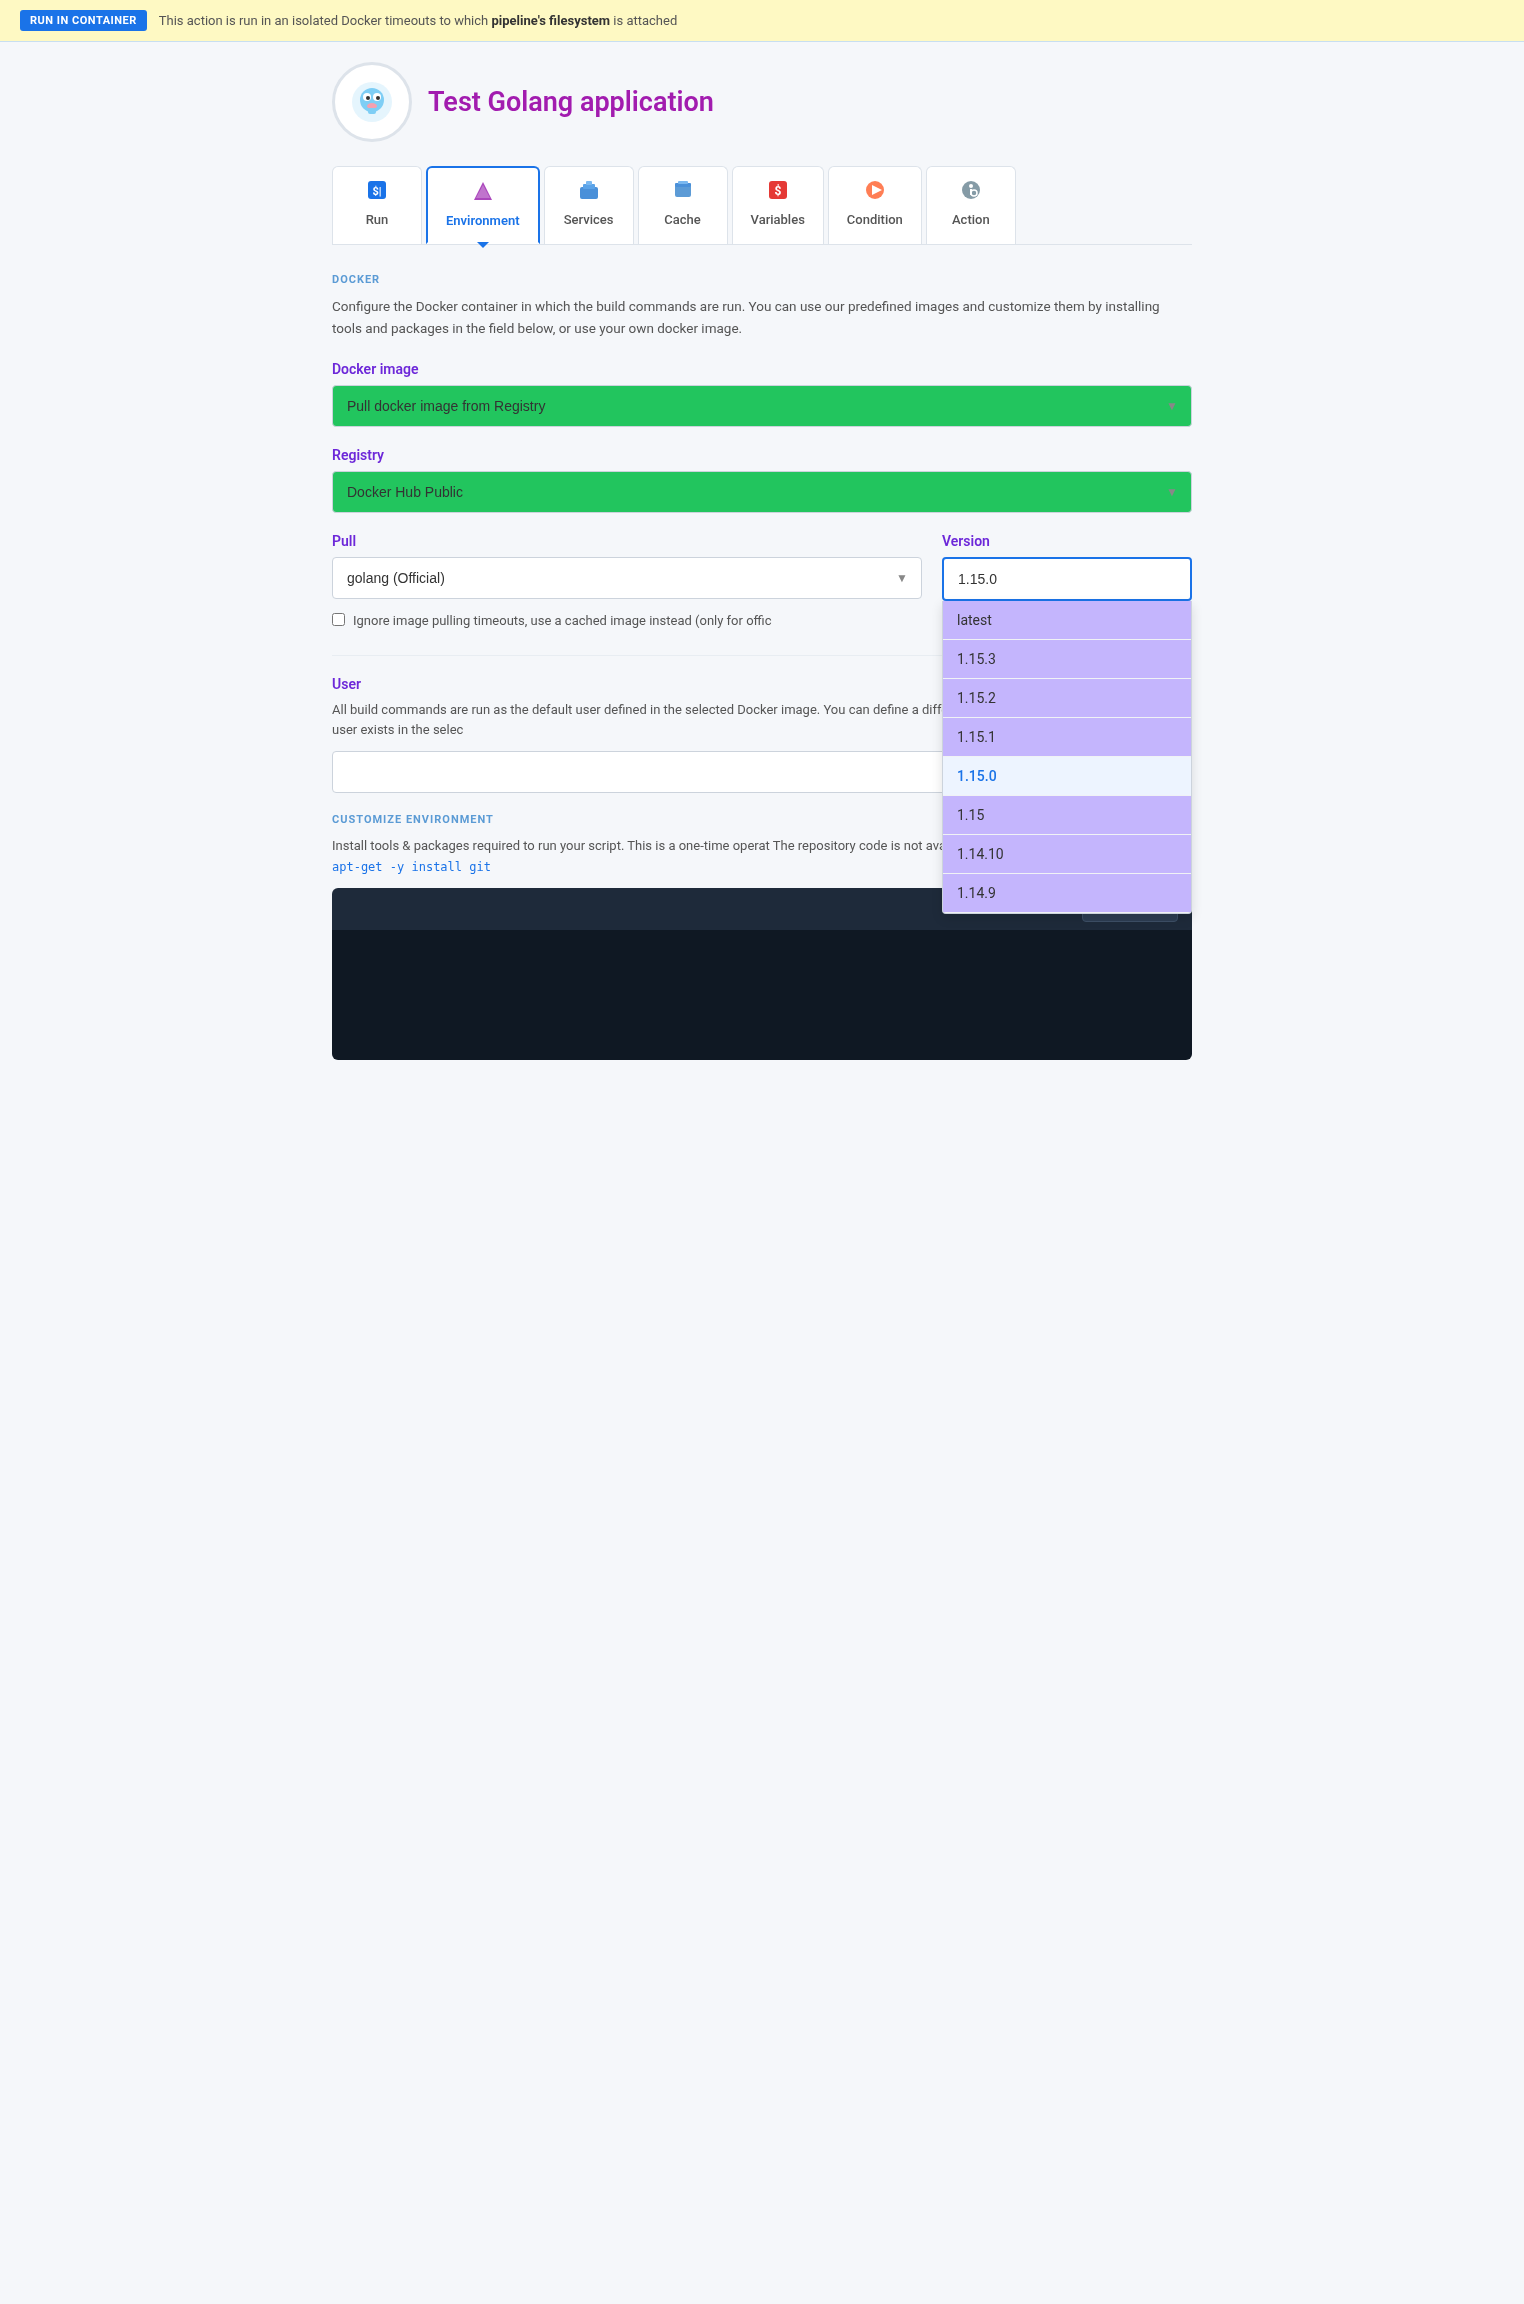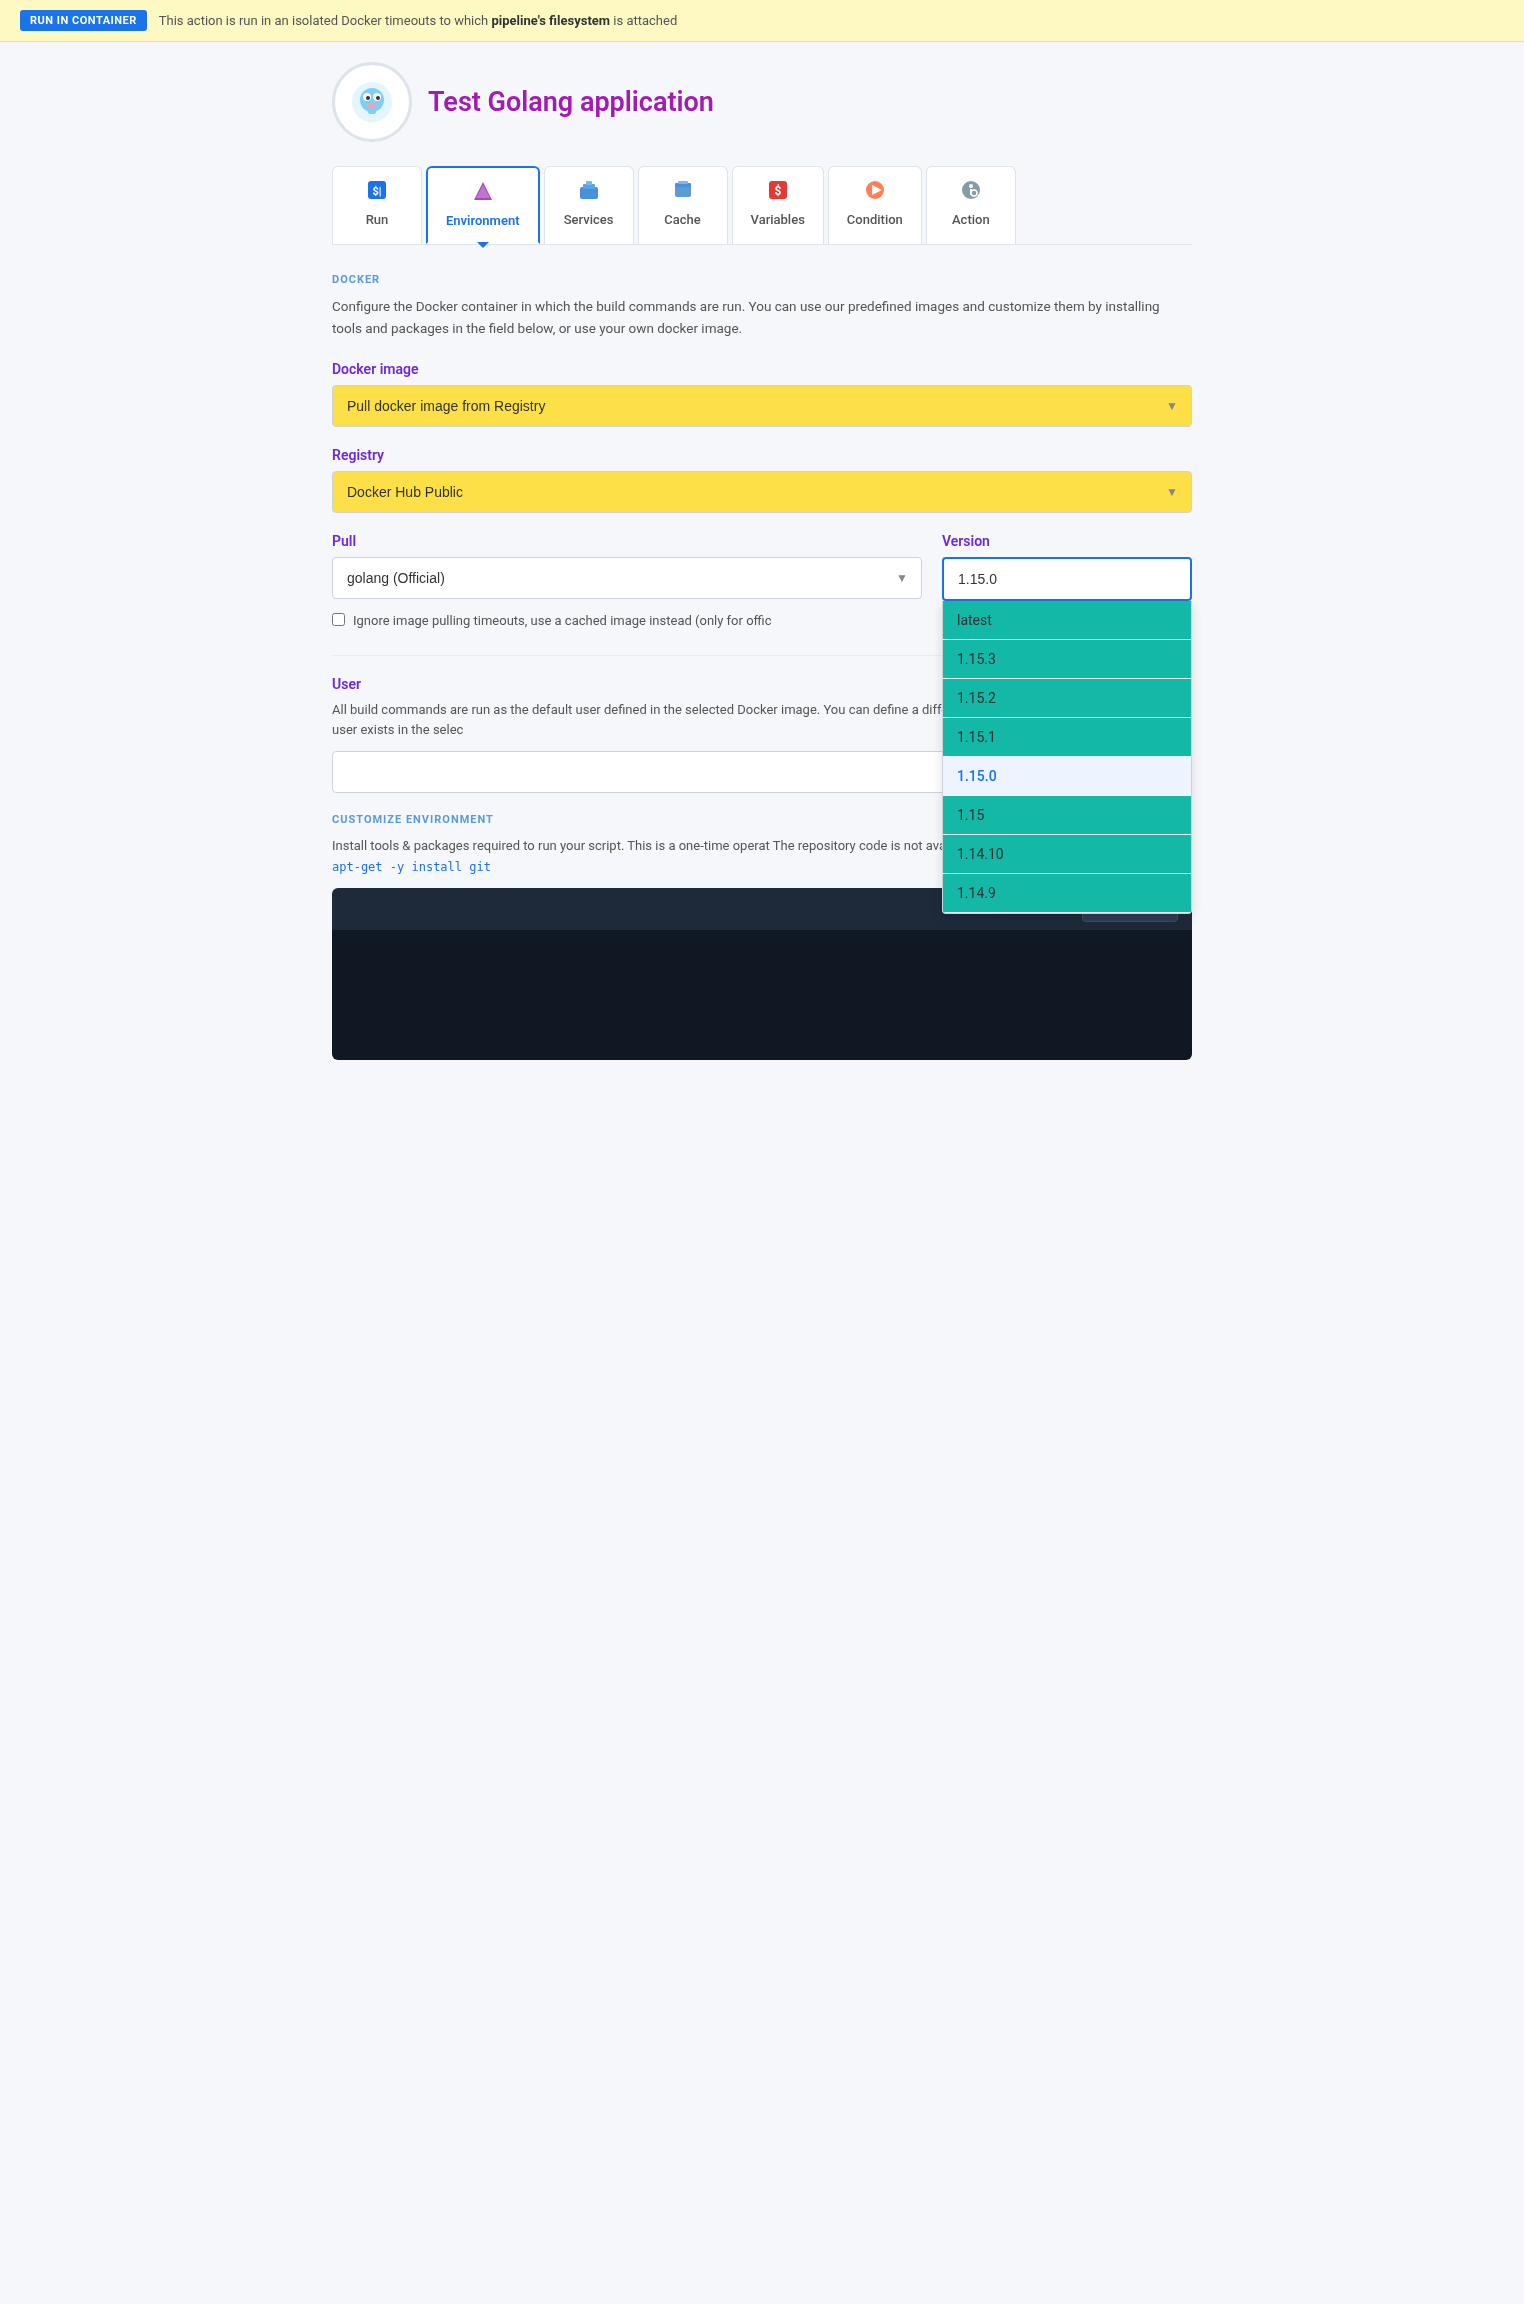--- a/index.html
+++ b/index.html
@@ -150,21 +150,21 @@
     .select-wrapper {
       position: relative;
       margin-bottom: 20px;
     }
 
     .select-field {
       width: 100%;
       padding: 12px 40px 12px 14px;
       border: 1px solid #ccd3dc;
       border-radius: 4px;
-      background: #fde047;
+      background: #22c55e;
       font-size: 14px;
       color: #333;
       appearance: none;
       cursor: pointer;
     }
 
     .select-arrow {
       position: absolute;
       right: 14px;
       top: 50%;
@@ -312,21 +312,21 @@
       min-height: 130px;
       padding: 14px;
     }
 
     
     .version-dropdown {
       position: absolute;
       top: 100%;
       left: 0;
       right: 0;
-      background: #14b8a6;
+      background: #c4b5fd;
       border: 1px solid #ccd3dc;
       border-top: none;
       border-radius: 0 0 4px 4px;
       box-shadow: 0 4px 12px rgba(0,0,0,0.12);
       z-index: 100;
       max-height: 320px;
       overflow-y: auto;
     }
 
     .dropdown-item {

